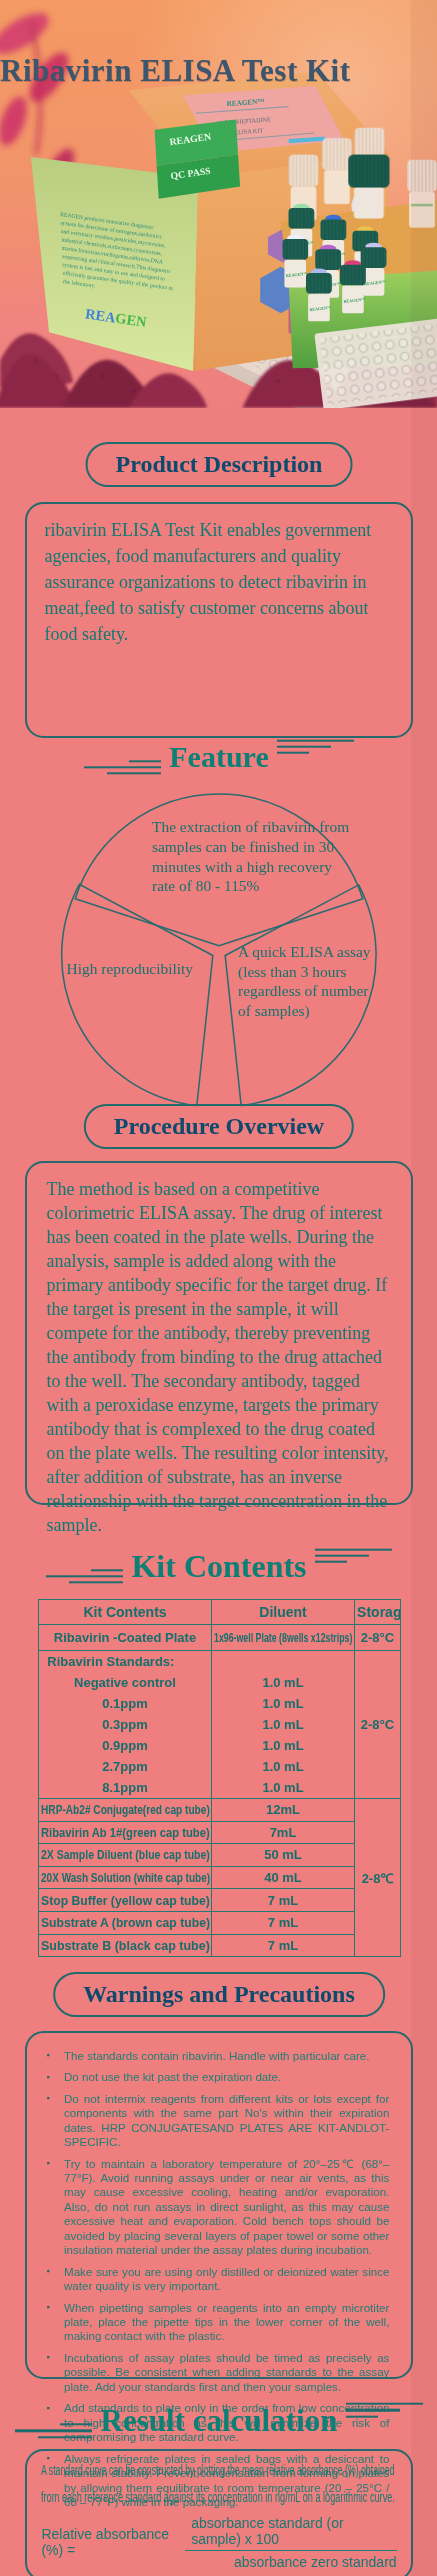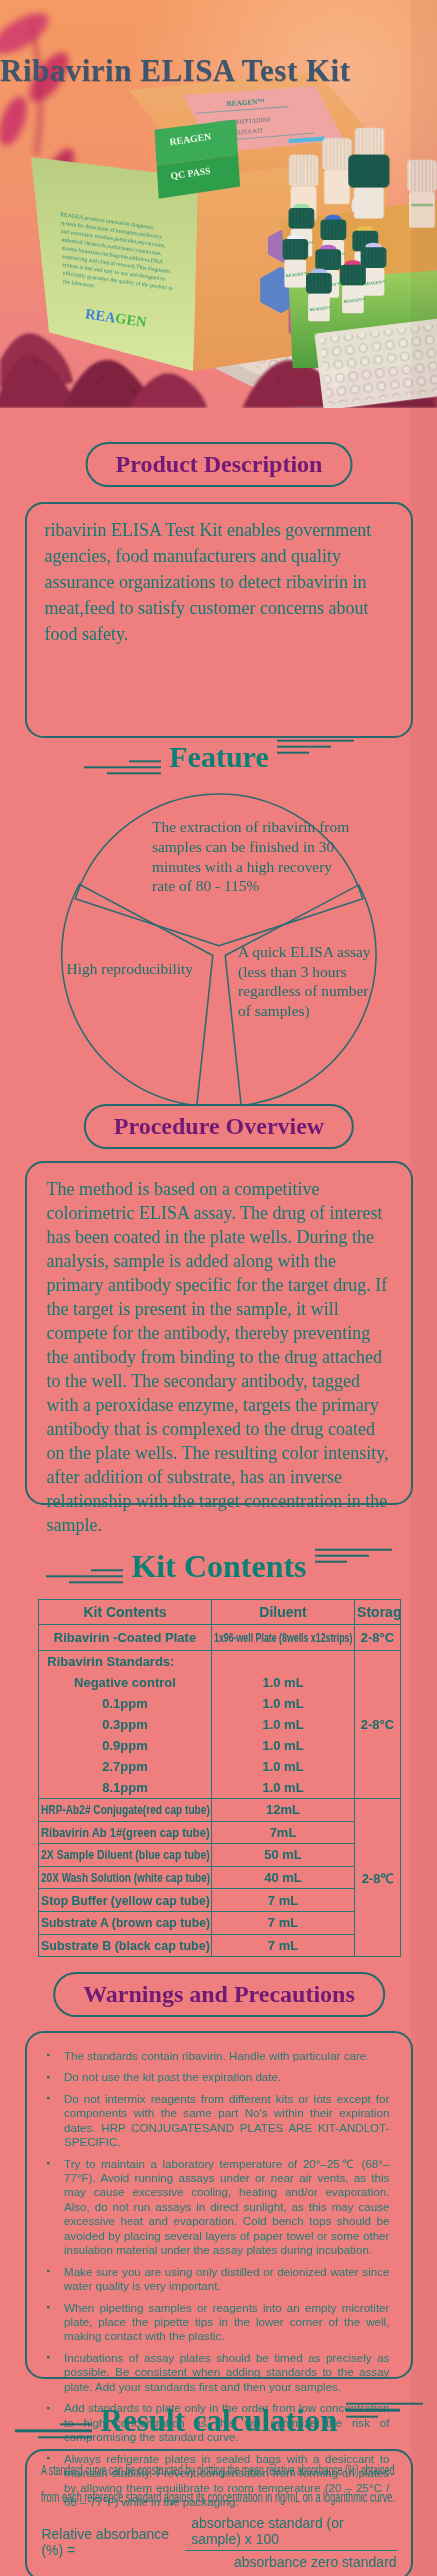--- a/index.html
+++ b/index.html
@@ -14,21 +14,21 @@
       radial-gradient(circle at 78% 20%, rgba(255,235,205,0.35), rgba(255,235,205,0) 45%),
       linear-gradient(180deg,#f49a62 0%,#f2946a 40%,#f18d72 60%,#ef8480 80%,#ee7f7e 100%);}
   .hero-title{position:absolute;left:0;top:53px;width:100%;
     font-family:"Liberation Serif","DejaVu Serif",serif;font-weight:bold;font-size:31px;
     color:#3c566f;letter-spacing:0.5px;text-shadow:0.5px 0.5px 0 rgba(90,40,40,0.25);}
 
   
   .pill{position:absolute;left:50%;transform:translateX(-50%);
     border:2.1px solid #1f6b6e;border-radius:31px;padding:7.2px 28px;white-space:nowrap;
     font-family:"Liberation Serif","DejaVu Serif",serif;font-weight:bold;font-size:24px;
-    color:#701a75;background:transparent;}
+    color:#0c4a6e;background:transparent;}
 
   
   .panel{position:absolute;left:25px;right:25px;border:2.1px solid #26696e;border-radius:18.5px;
     color:#0f7a73;box-sizing:border-box;}
   .panel-desc{top:502px;height:236px;}
   .desc-body{padding:13px 17.5px;font-family:"Liberation Serif","DejaVu Serif",serif;
     font-size:18px;line-height:26px;}
   .panel-proc{top:1161px;height:344px;}
   .proc-body{padding:14px 19.6px;font-family:"Liberation Serif","DejaVu Serif",serif;
     font-size:18px;line-height:24px;}

